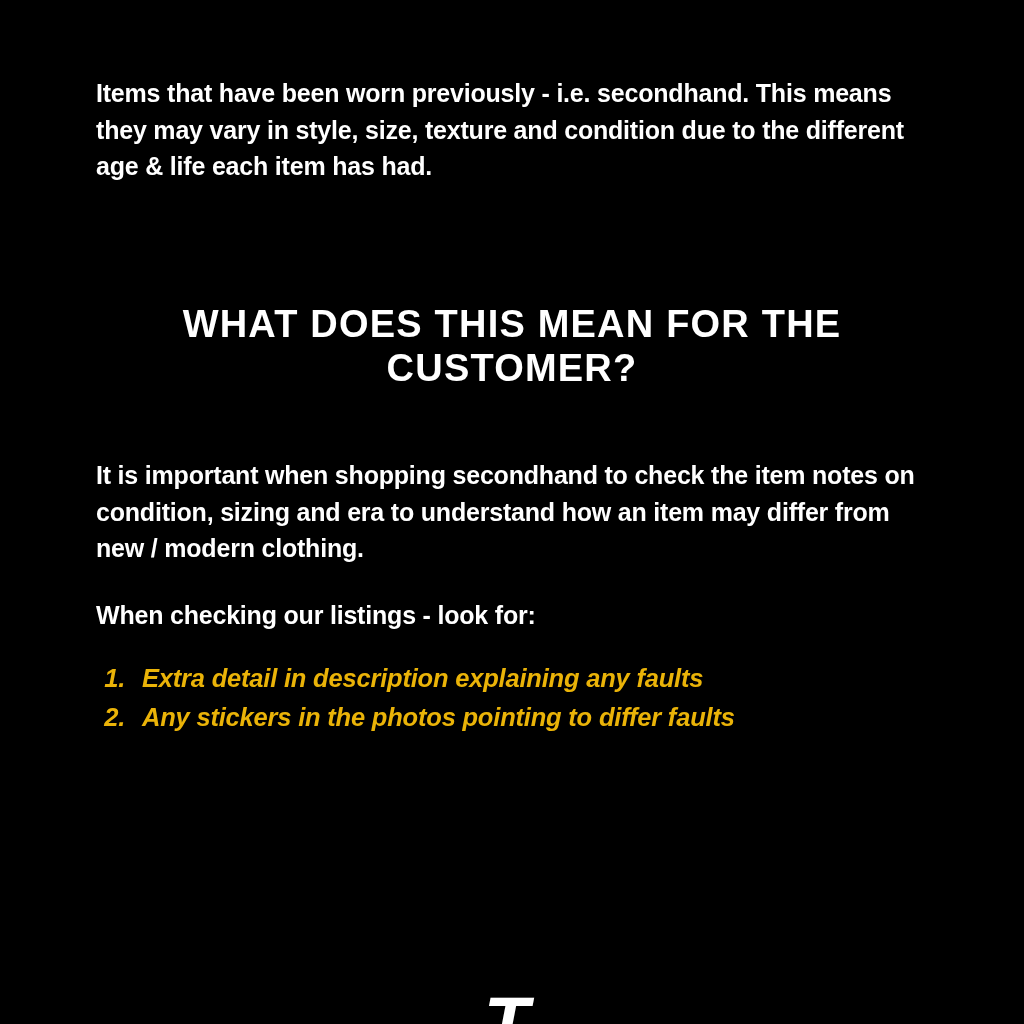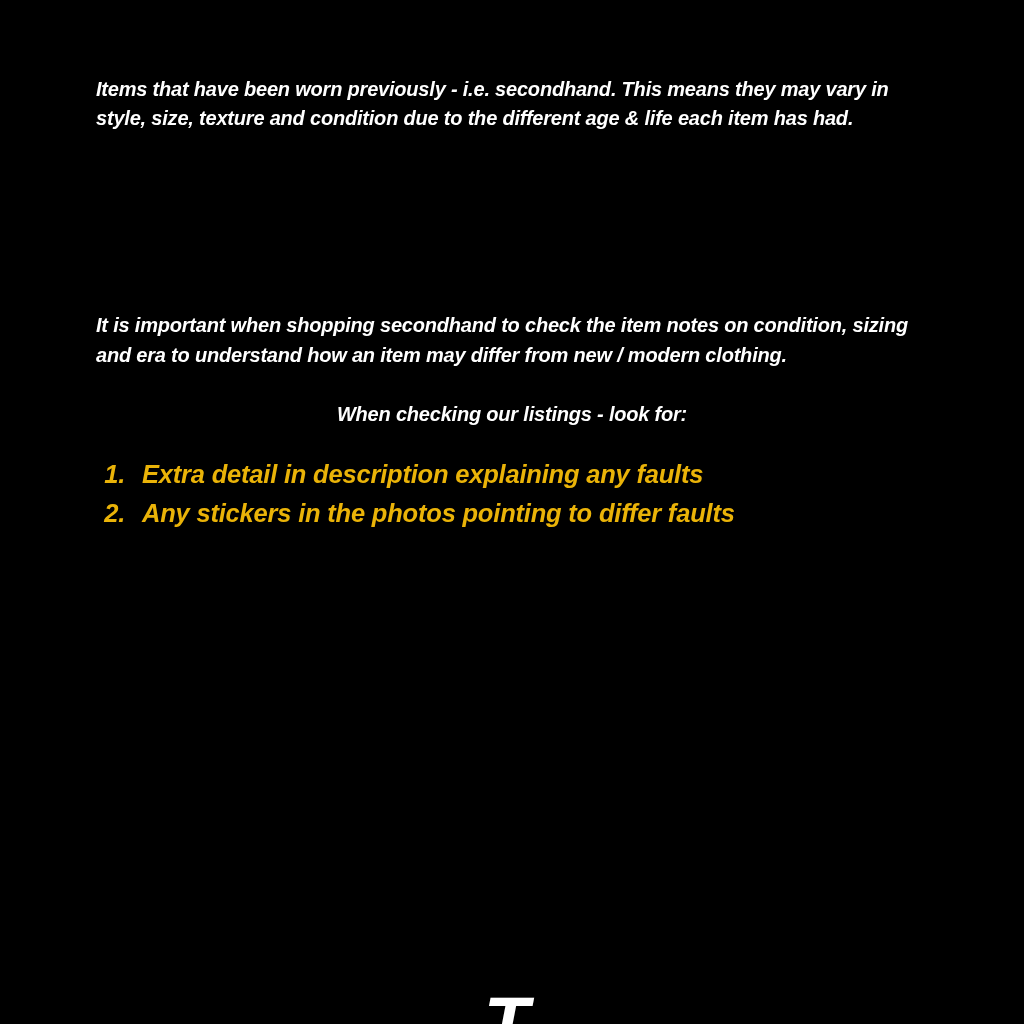--- a/index.html
+++ b/index.html
@@ -36,30 +36,29 @@
     letter-spacing: 1.2px;
   }
   .heading-2 {
     font-size: 38px;
     padding-top: 0;
     letter-spacing: 1.2px;
     margin-top: 0;
   }
   .body-text {
     font-weight: bold;
-    font-style: italic;
-    font-size: 20px;
+    font-size: 25px;
     line-height: 1.46;
     color: #ffffff;
     text-align: left;
     letter-spacing: -0.2px;
   }
   .block-1 { margin-top: 75px; }
   .block-2 { margin-top: 66px; }
-  .block-3 { margin-top: 30px; text-align: center; }
+  .block-3 { margin-top: 30px; }
 
   .spacer-mid { height: 92px; }
 
   .list {
     margin: 26px 0 0 0;
     padding-left: 36px;
     list-style: decimal;
   }
   .list li {
     font-weight: bold;
@@ -92,20 +91,21 @@
 </head>
 <body>
 
 <div class="page">
 
 
   <p class="body-text block-1">Items that have been worn previously - i.e. secondhand. This means they may vary in style, size, texture and condition due to the different age &amp; life each item has had.</p>
 
   <div class="spacer-mid"></div>
 
+  <h2 class="heading heading-2">WHAT DOES THIS MEAN FOR THE CUSTOMER?</h2>
 
   <p class="body-text block-2">It is important when shopping secondhand to check the item notes on condition, sizing and era to understand how an item may differ from new / modern clothing.</p>
 
   <p class="body-text block-3">When checking our listings - look for:</p>
 
   <ol class="list">
     <li>Extra detail in description explaining any faults</li>
     <li>Any stickers in the photos pointing to differ faults</li>
   </ol>
 

